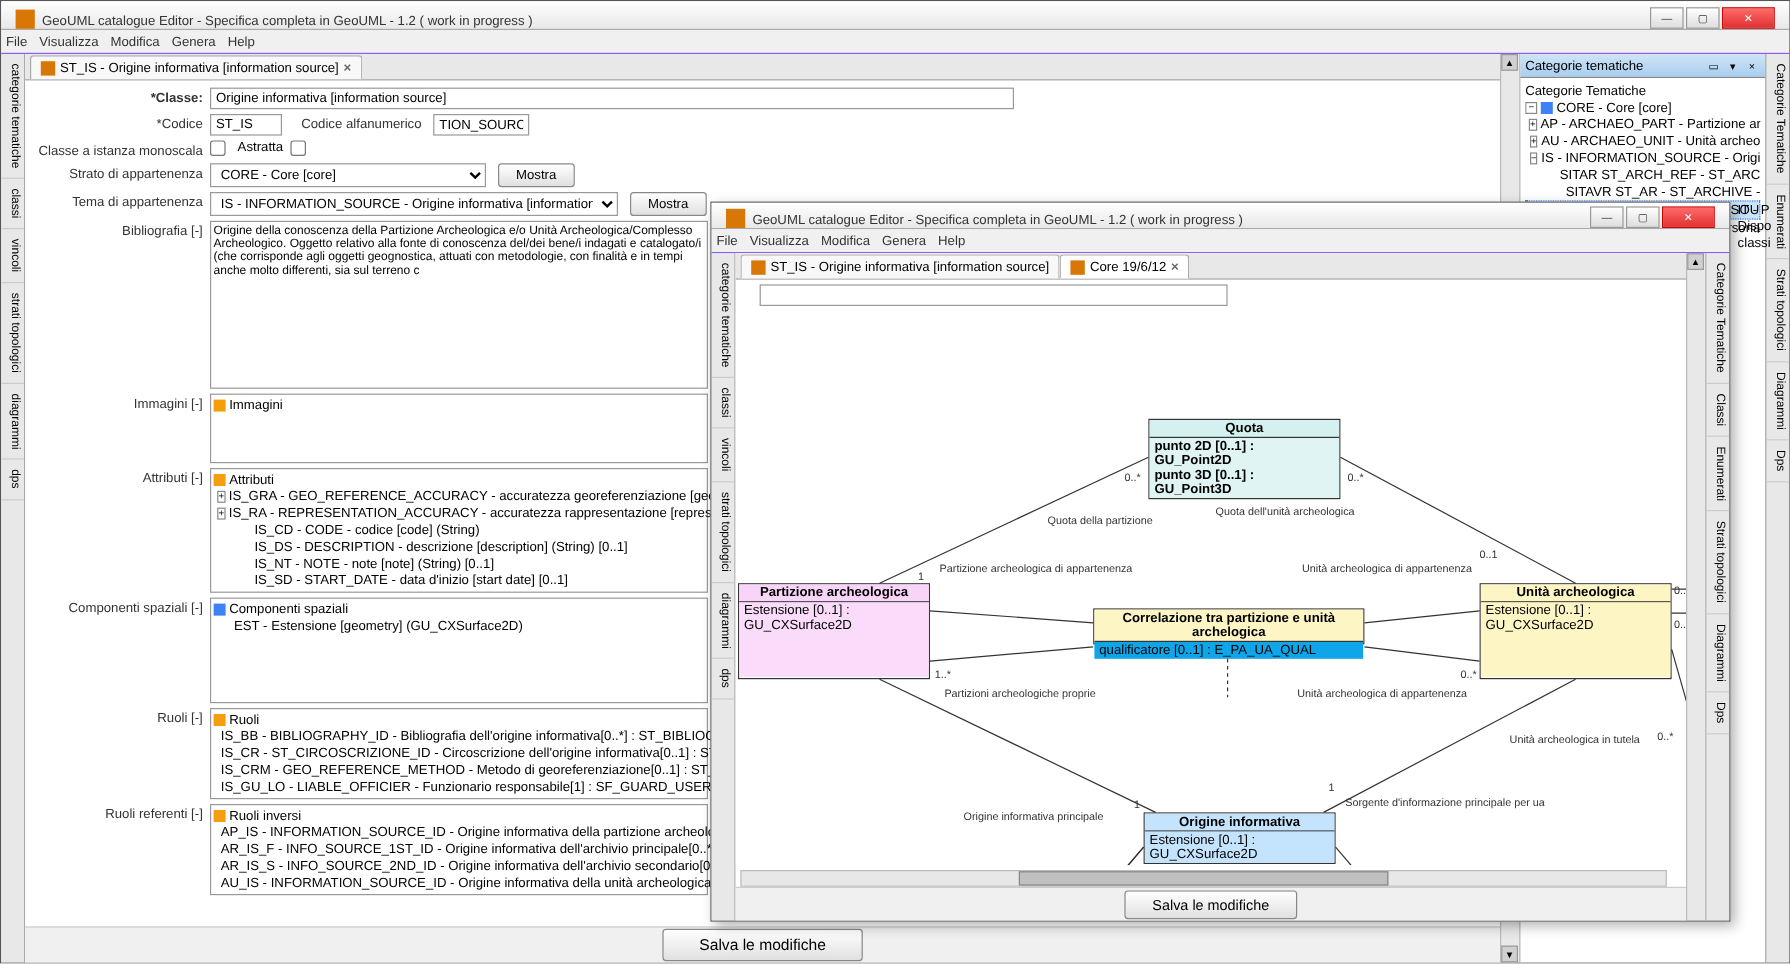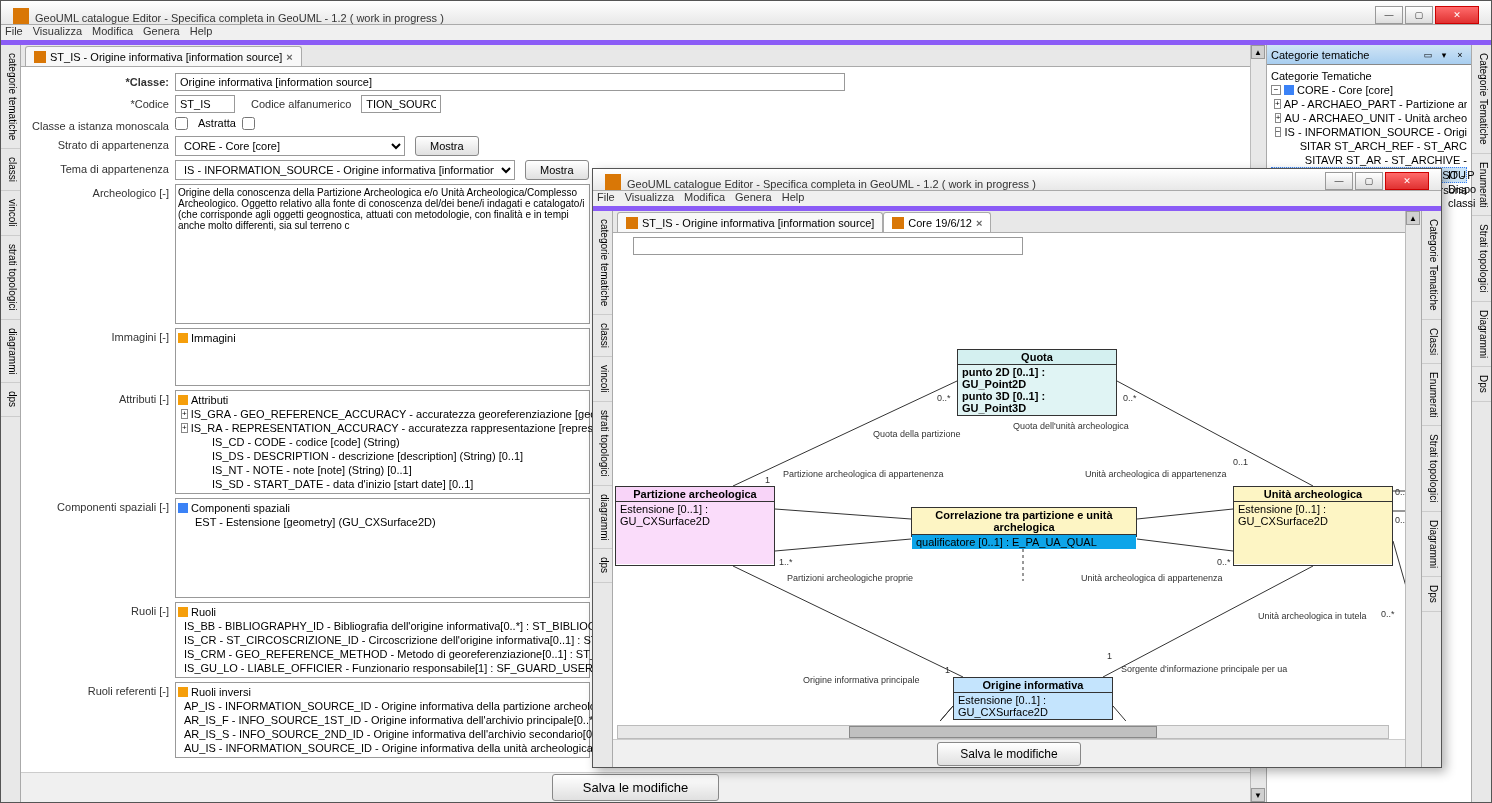--- a/index.html
+++ b/index.html
@@ -8,21 +8,21 @@
 
 .main-window { position: absolute; top: 0; left: 0; width: 1492px; height: 803px; border: 1px solid #555; background: #f0f0f0; }
 .titlebar { height: 24px; background: linear-gradient(to bottom, #fff, #e8e8e8); display: flex; align-items: flex-end; padding: 0 12px; border-bottom: 1px solid #aaa; }
 .titlebar .icon { width: 16px; height: 16px; background: #d97706; margin-right: 6px; display: inline-block; }
 .titlebar .title { flex: 1; color: #333; }
 .win-controls { display: flex; gap: 2px; }
 .win-btn { width: 28px; height: 18px; background: linear-gradient(to bottom, #fff, #ddd); border: 1px solid #999; display: flex; align-items: center; justify-content: center; font-size: 9px; cursor: pointer; }
 .win-btn.close { background: linear-gradient(to bottom, #ff6b6b, #e03131); color: #fff; width: 44px; border-color: #c00; }
 .win-btn.min, .win-btn.max { color: #333; }
 
-.menubar { height: 20px; background: #f0f0f0; display: flex; align-items: flex-start; padding: 0 4px; gap: 10px; border-bottom: 5px solid #8b5cf6; }
+.menubar { height: 20px; background: #f0f0f0; display: flex; align-items: center; padding: 0 4px; gap: 10px; border-bottom: 1px solid #8b5cf6; }
 .menubar span { cursor: pointer; color: #333; }
 
 
 .main-body { position: absolute; top: 44px; left: 0; right: 0; bottom: 0; display: flex; }
 .side-tabs { width: 20px; background: #e8e8e8; border-right: 1px solid #aaa; display: flex; flex-direction: column; }
 .side-tab { writing-mode: vertical-rl; text-orientation: mixed; padding: 8px 2px; border-bottom: 1px solid #ccc; cursor: pointer; font-size: 10px; }
 .side-tabs.right { border-left: 1px solid #aaa; border-right: none; }
 
 .center-area { flex: 1; background: #fff; position: relative; }
 .tabbar { height: 22px; background: #e8e8e8; display: flex; align-items: flex-end; padding: 0 4px; border-bottom: 1px solid #aaa; }
@@ -175,21 +175,21 @@
         <div class="form-row">
           <div class="form-label sub">Tema di appartenenza</div>
           <select class="form-select wider">
             <option>IS - INFORMATION_SOURCE - Origine informativa [information source]</option>
           </select>
           <div style="width:10px"></div>
           <button class="btn">Mostra</button>
         </div>
 
         <div class="form-row">
-          <div class="form-label sub">Archeologico [-]</div>
+          <div class="form-label sub">Bibliografia [-]</div>
           <div class="textarea">Origine della conoscenza della Partizione Archeologica e/o Unità Archeologica/Complesso Archeologico. Oggetto relativo alla fonte di conoscenza del/dei bene/i indagati e catalogato/i (che corrisponde agli oggetti geognostica, attuati con metodologie, con finalità e in tempi anche molto differenti, sia sul terreno c</div>
         </div>
 
         <div class="form-row">
           <div class="form-label sub">Immagini [-]</div>
           <div class="textarea short">
             <div class="tree-row">
                 <span class="tree-icon orange"></span>
                 <span>Immagini</span>
               </div>
@@ -231,21 +231,21 @@
             <div class="tree-row">
                 <span class="tree-indent"></span>
                 <span class="tree-indent"></span>
                 <span>IS_SD - START_DATE - data d'inizio [start date] [0..1]</span>
               </div>
           </div>
         </div>
 
         <div class="form-row">
           <div class="form-label sub">Componenti spaziali [-]</div>
-          <div class="tree-box" style="height:100px">
+          <div class="tree-box" style="height:88px">
             <div class="tree-row">
                 <span class="tree-icon blue"></span>
                 <span>Componenti spaziali</span>
               </div>
             <div class="tree-row">
                 <span class="tree-indent"></span>
                 <span>EST - Estensione [geometry] (GU_CXSurface2D)</span>
               </div>
           </div>
         </div>

